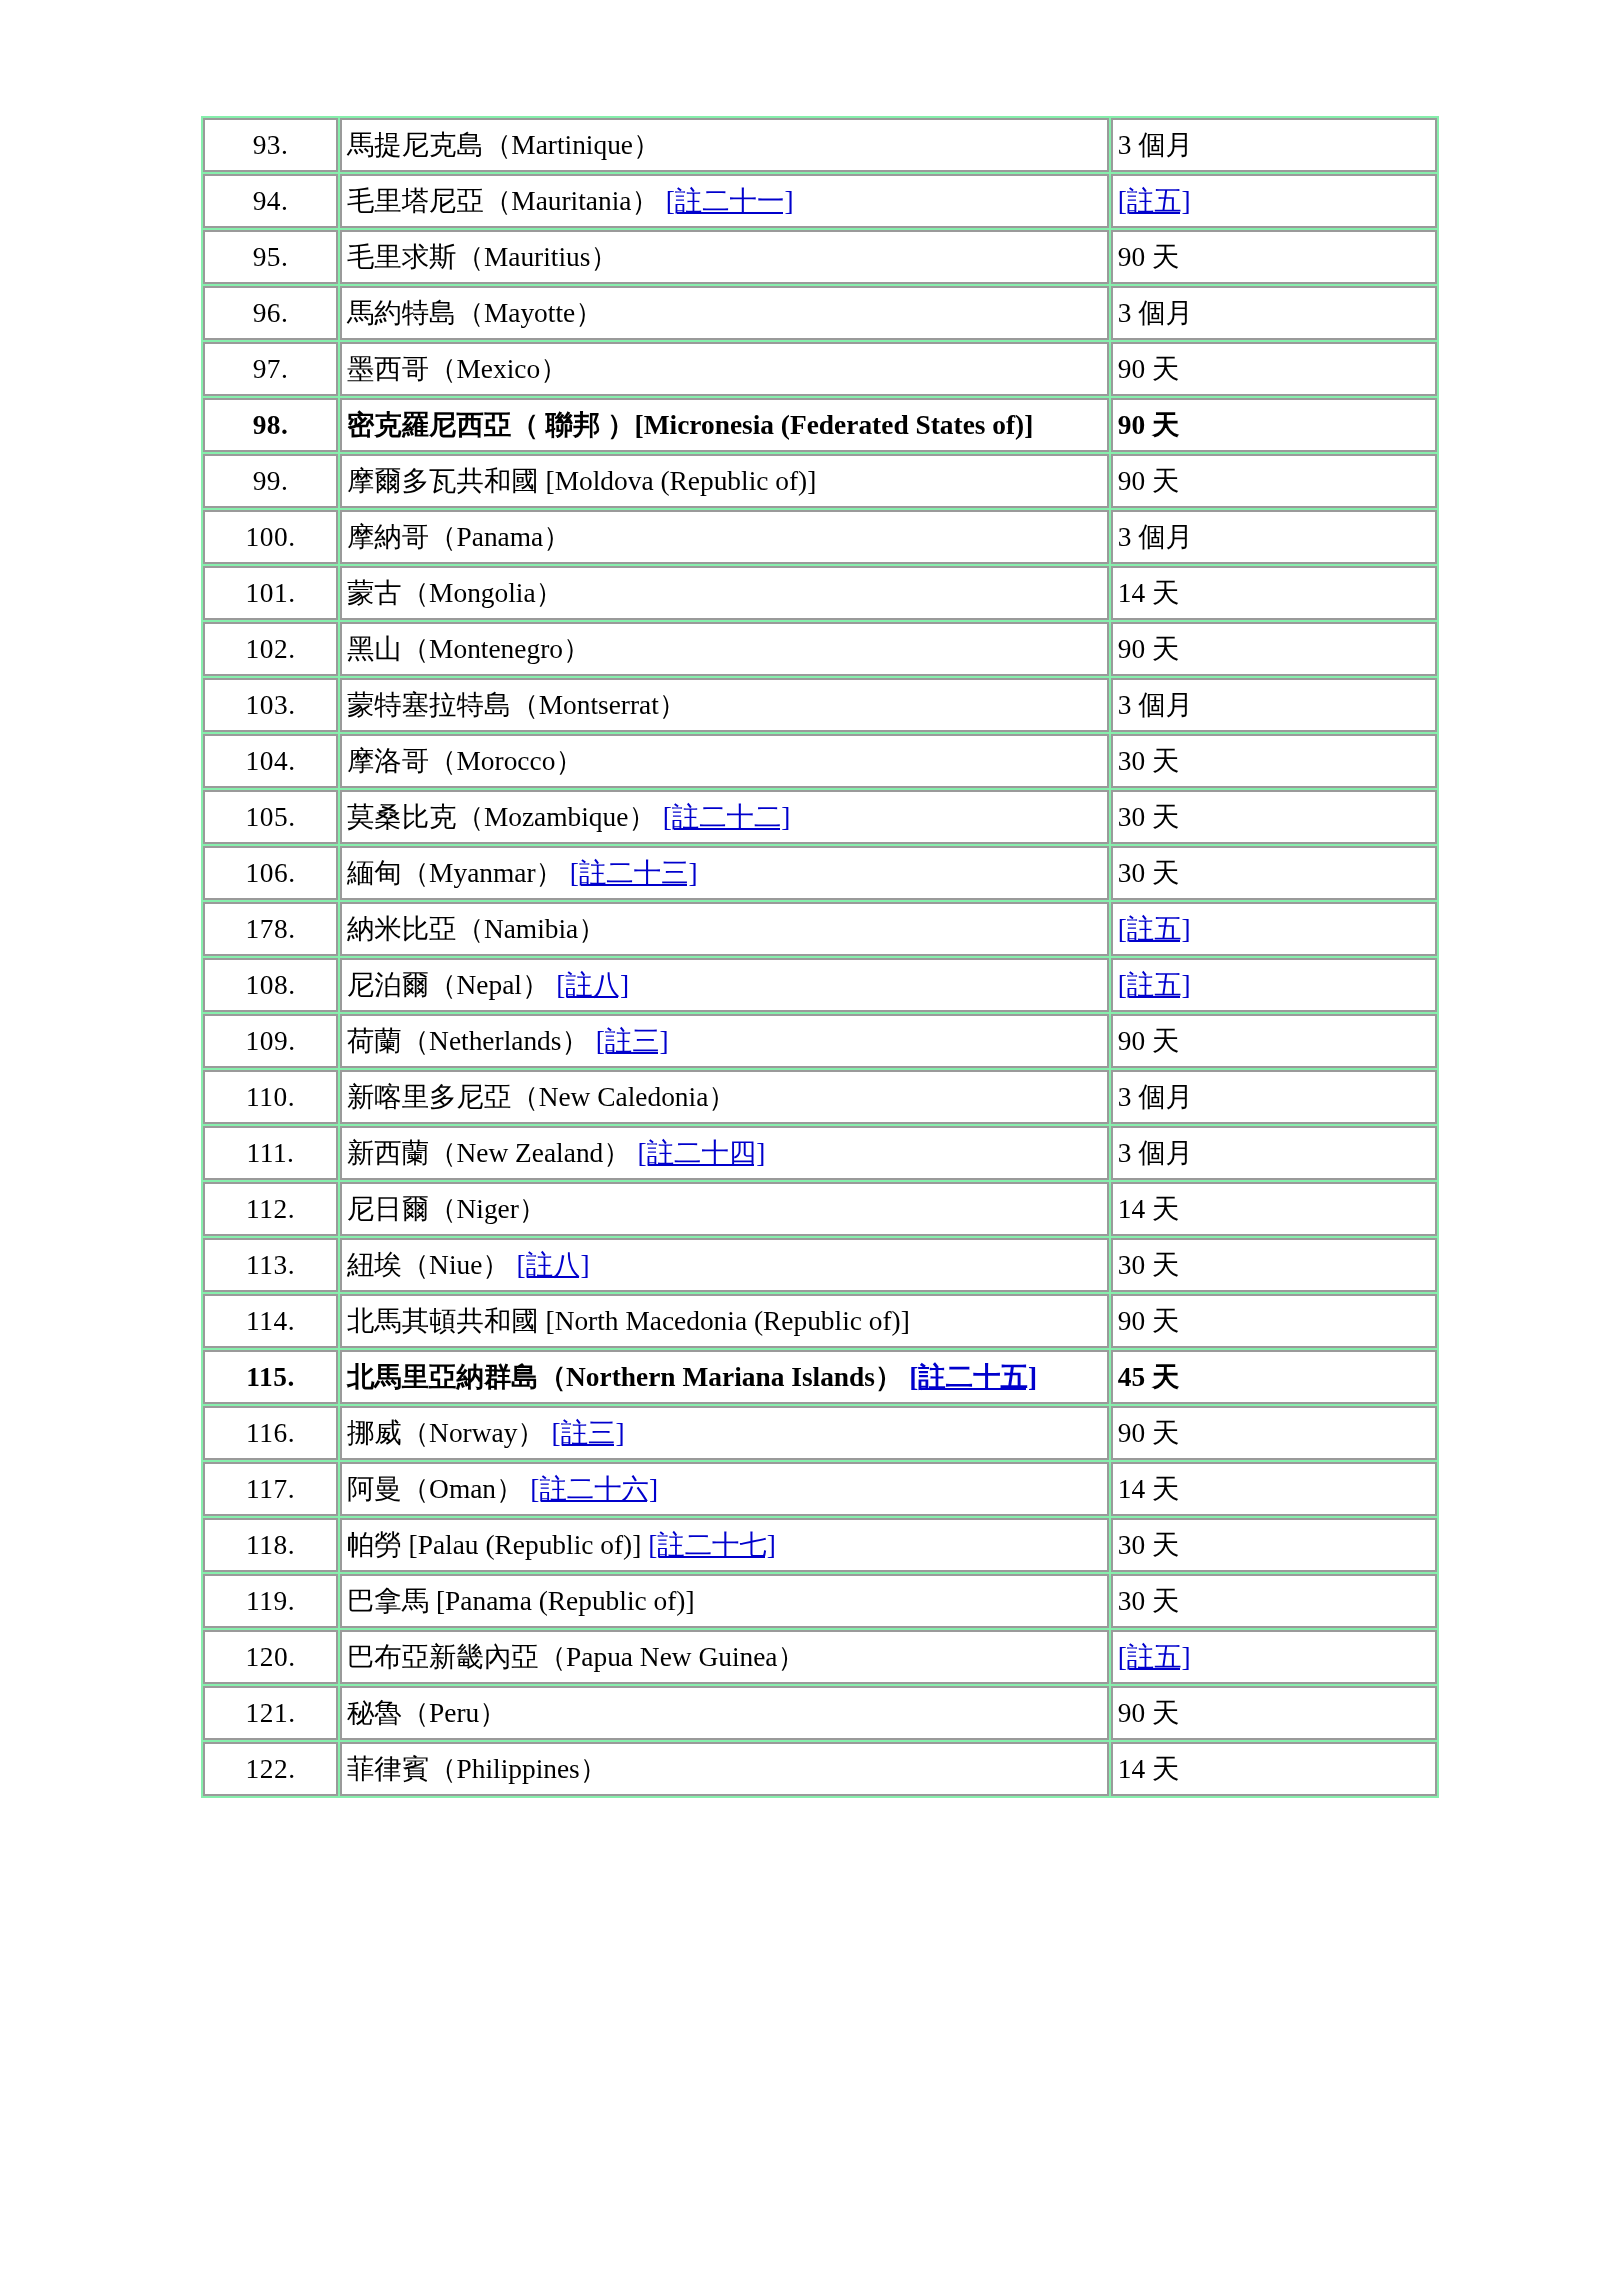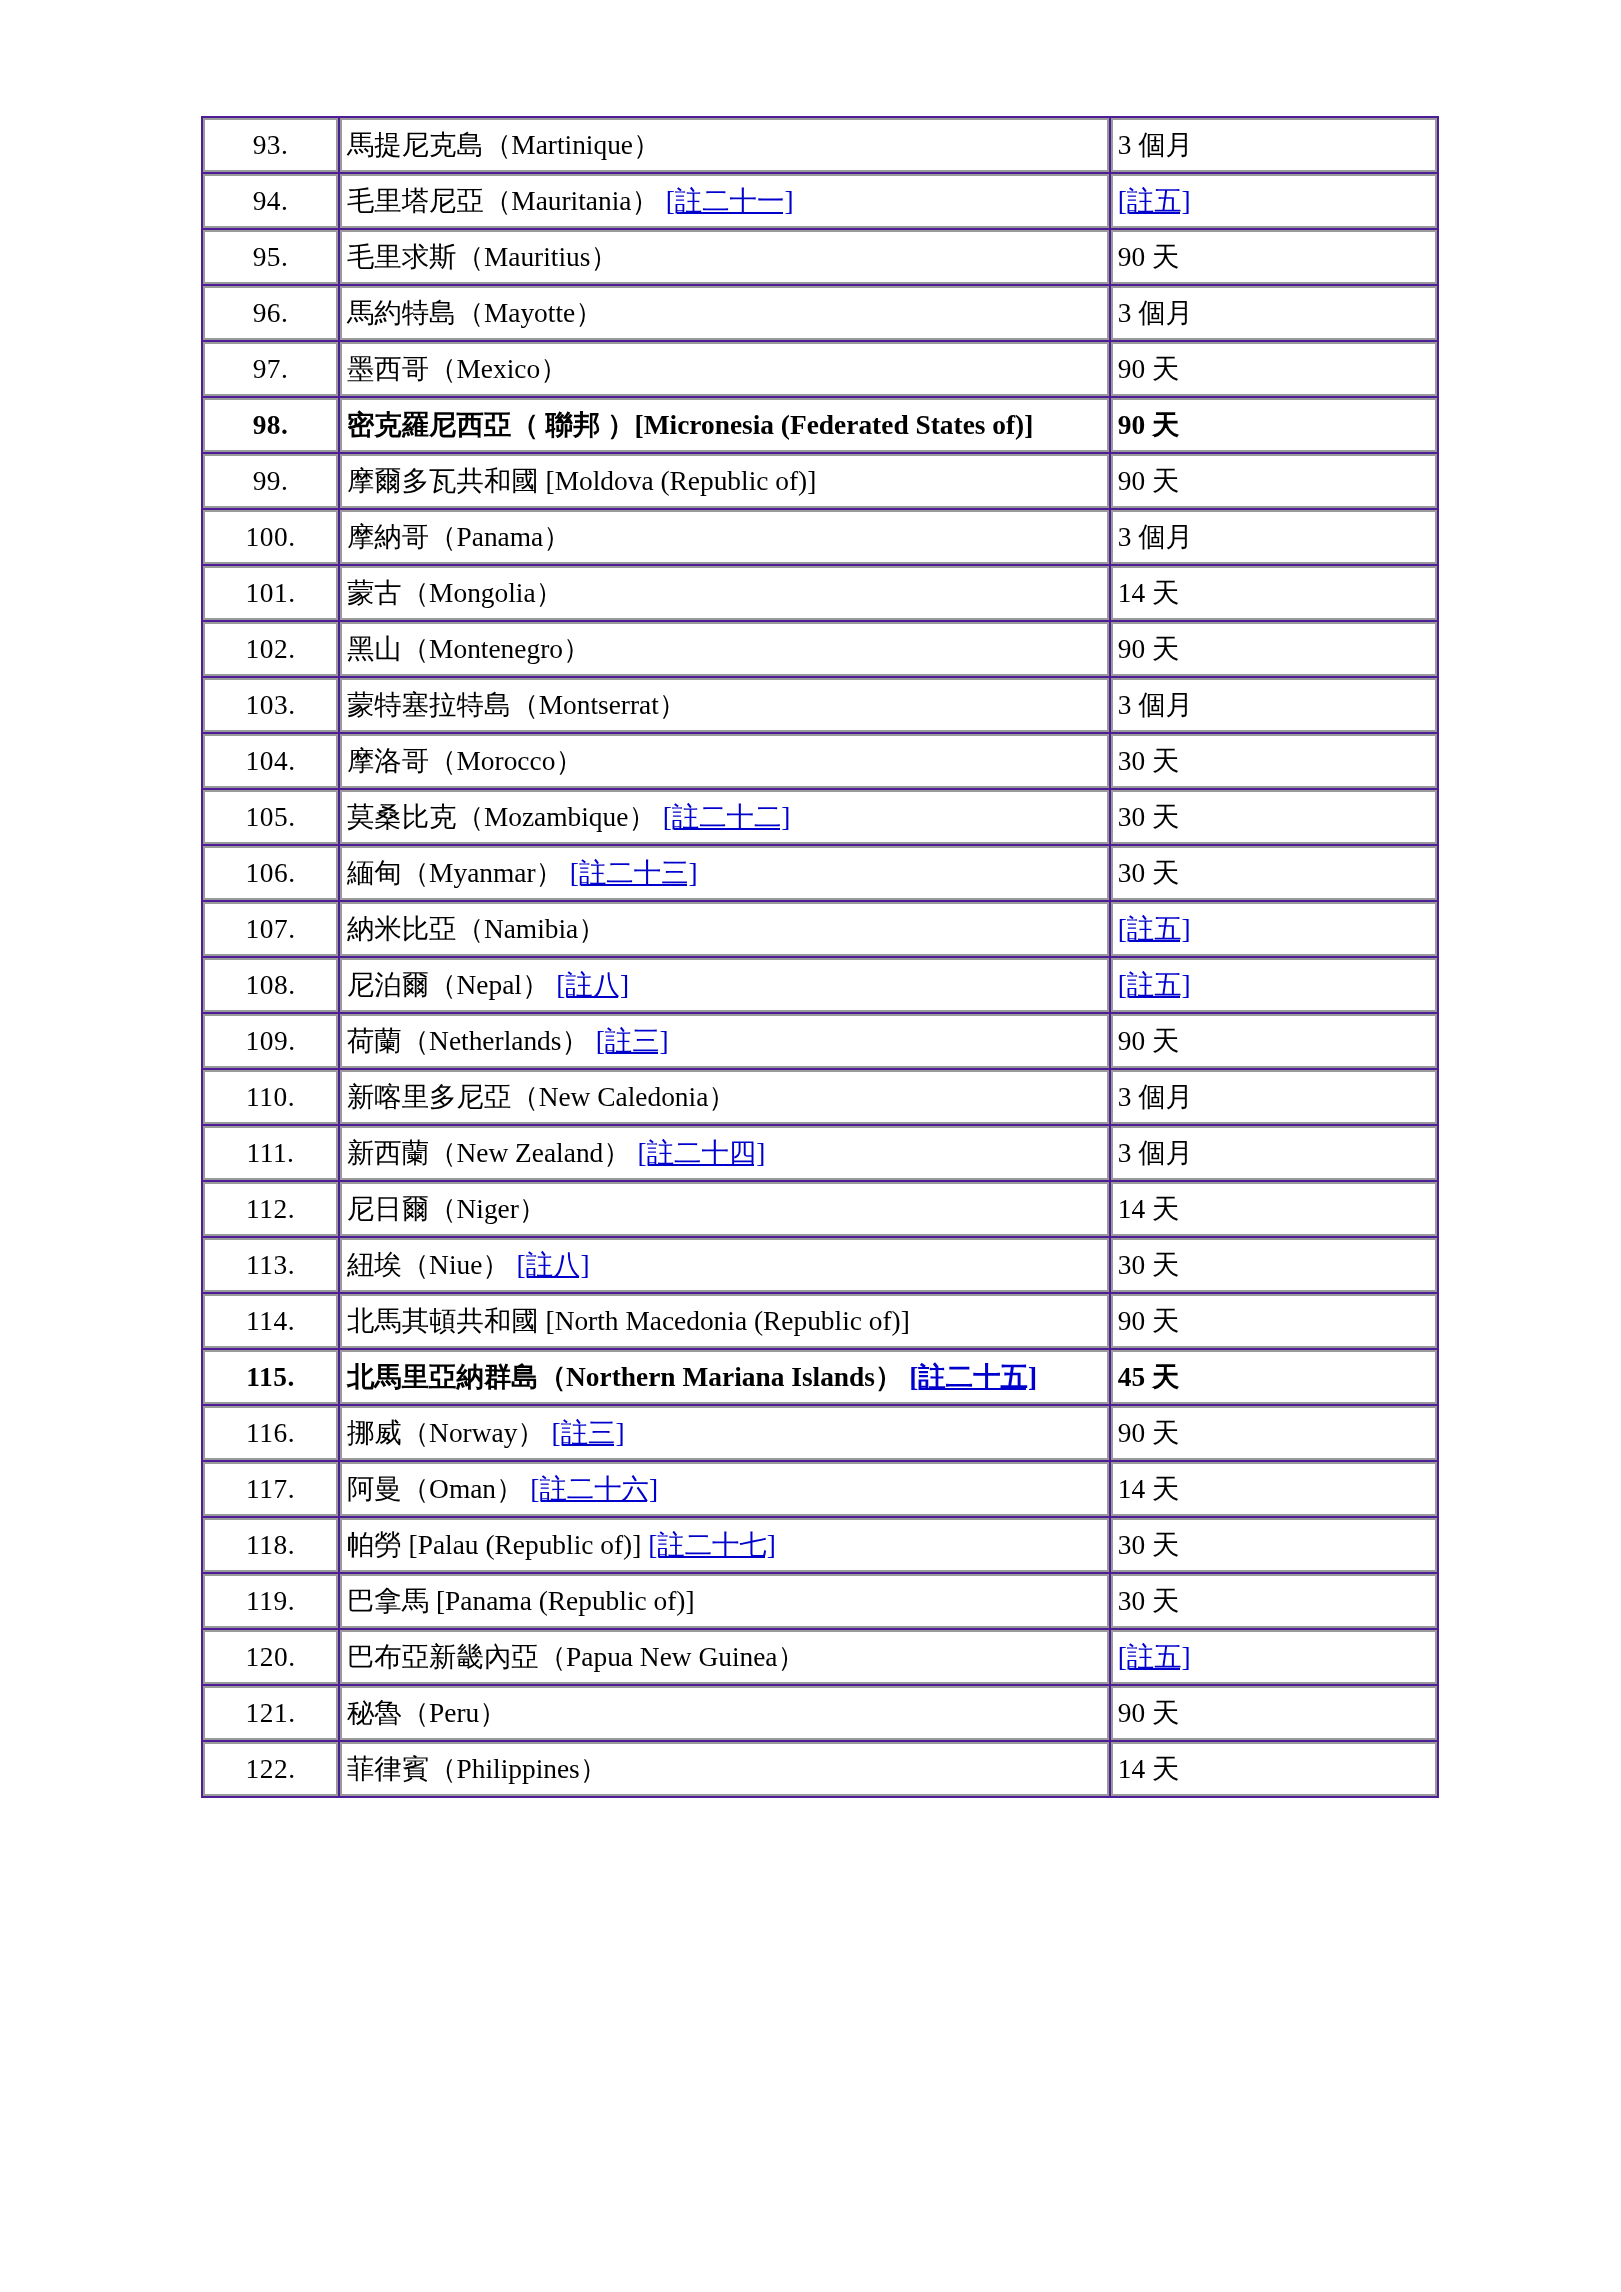--- a/index.html
+++ b/index.html
@@ -24,21 +24,21 @@
     height: 2293px;
   }
 
   #visa-table {
     position: absolute;
     left: 201px;
     top: 116px;
     width: 1238px;
     border-collapse: separate;
     border-spacing: 2.9px;
-    background: #4c1d95;
+    background: #86efac;
     table-layout: fixed;
   }
 
   #visa-table td {
     border: 2px solid #9a9a9a;
     background: #ffffff;
     vertical-align: middle;
     padding: 0px 4.9px;
     font-size: 27.4px;
     line-height: 1.42;
@@ -168,21 +168,21 @@
           <td class="col-num"><span>105.</span></td>
           <td class="col-name"><span class="cn">莫桑比克</span><span class="en">（Mozambique）</span> <span class="note-link">[註二十二]</span></td>
           <td class="col-dur"><span>30 天</span></td>
         </tr>
         <tr>
           <td class="col-num"><span>106.</span></td>
           <td class="col-name"><span class="cn">緬甸</span><span class="en">（Myanmar）</span> <span class="note-link">[註二十三]</span></td>
           <td class="col-dur"><span>30 天</span></td>
         </tr>
         <tr>
-          <td class="col-num"><span>107.</span></td>
+          <td class="col-num"><span>178.</span></td>
           <td class="col-name"><span class="cn">納米比亞</span><span class="en">（Namibia）</span></td>
           <td class="col-dur"><span class="note-link">[註五]</span></td>
         </tr>
         <tr>
           <td class="col-num"><span>108.</span></td>
           <td class="col-name"><span class="cn">尼泊爾</span><span class="en">（Nepal）</span> <span class="note-link">[註八]</span></td>
           <td class="col-dur"><span class="note-link">[註五]</span></td>
         </tr>
         <tr>
           <td class="col-num"><span>109.</span></td>

